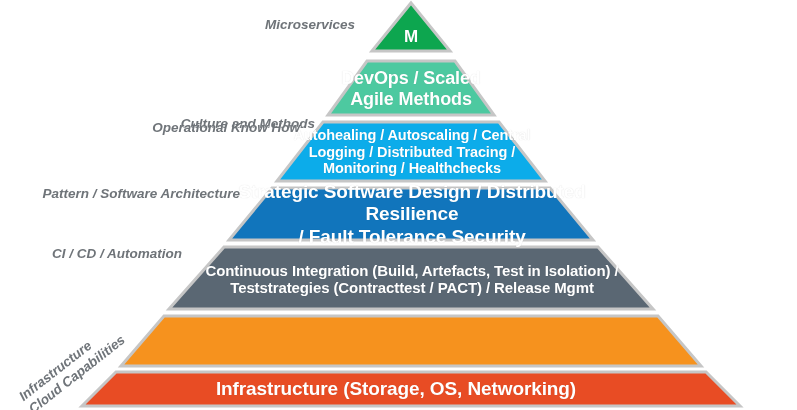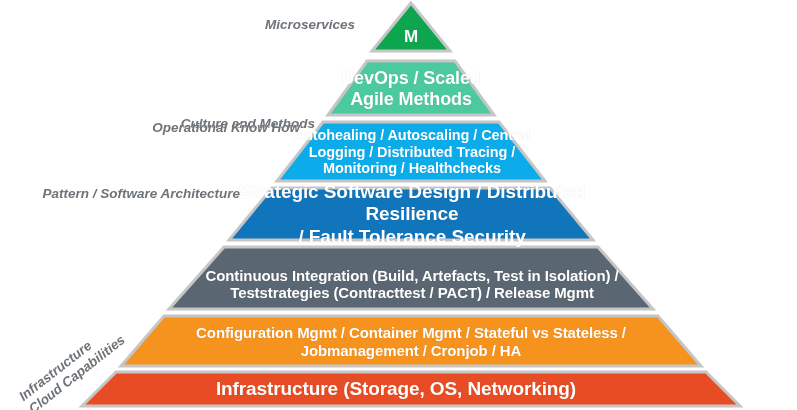--- a/index.html
+++ b/index.html
@@ -85,33 +85,32 @@
   <div class="tier-text" style="left:326px; top:64px; width:170px; height:50px; font-size:18px;">DevOps / Scaled
 Agile Methods</div>
 
   <div class="tier-text" style="left:278px; top:124px; width:268px; height:56px; font-size:14.5px;">Autohealing / Autoscaling / Central
 Logging / Distributed Tracing /
 Monitoring / Healthchecks</div>
 
   <div class="tier-text" style="left:230px; top:190px; width:364px; height:49px; font-size:19px;">Strategic Software Design / Distributed Resilience
 / Fault Tolerance Security</div>
 
-  <div class="tier-text" style="left:172px; top:250px; width:480px; height:68px; font-size:15px;">Continuous Integration (Build, Artefacts, Test in Isolation) /
+  <div class="tier-text" style="left:172px; top:250px; width:480px; height:58px; font-size:15px;">Continuous Integration (Build, Artefacts, Test in Isolation) /
 Teststrategies  (Contracttest / PACT) /  Release Mgmt</div>
 
-  <div class="tier-text" style="left:124px; top:318px; width:574px; height:47px; font-size:15px;">Configuration Mgmt / Container Mgmt / Stateful vs Stateless /
-Jobmanagement / Cronjob  / HA</div>
 
   <div class="tier-text" style="left:86px; top:373px; width:620px; height:32px; font-size:19px;">Infrastructure (Storage, OS, Networking)</div>
 
   <div class="side-label" style="left:140px; top:17px; width:215px;">Microservices</div>
 
   <div class="side-label" style="left:100px; top:68px; width:215px;margin-top:48px;">Culture and Methods</div>
 
   <div class="side-label" style="left:85px; top:120px; width:215px;text-align:right;">Operational Know How</div>
 
   <div class="side-label" style="left:12px; top:186px; width:228px;">Pattern / Software Architecture</div>
 
+  <div class="side-label" style="left:22px; top:246px; width:160px;">CI / CD / Automation</div>
 
   <div class="side-label rot" style="left:16px; top:392px; transform: rotate(-38deg);">Infrastructure
 Cloud Capabilities</div>
 
 </div>
 
 </body></html>

